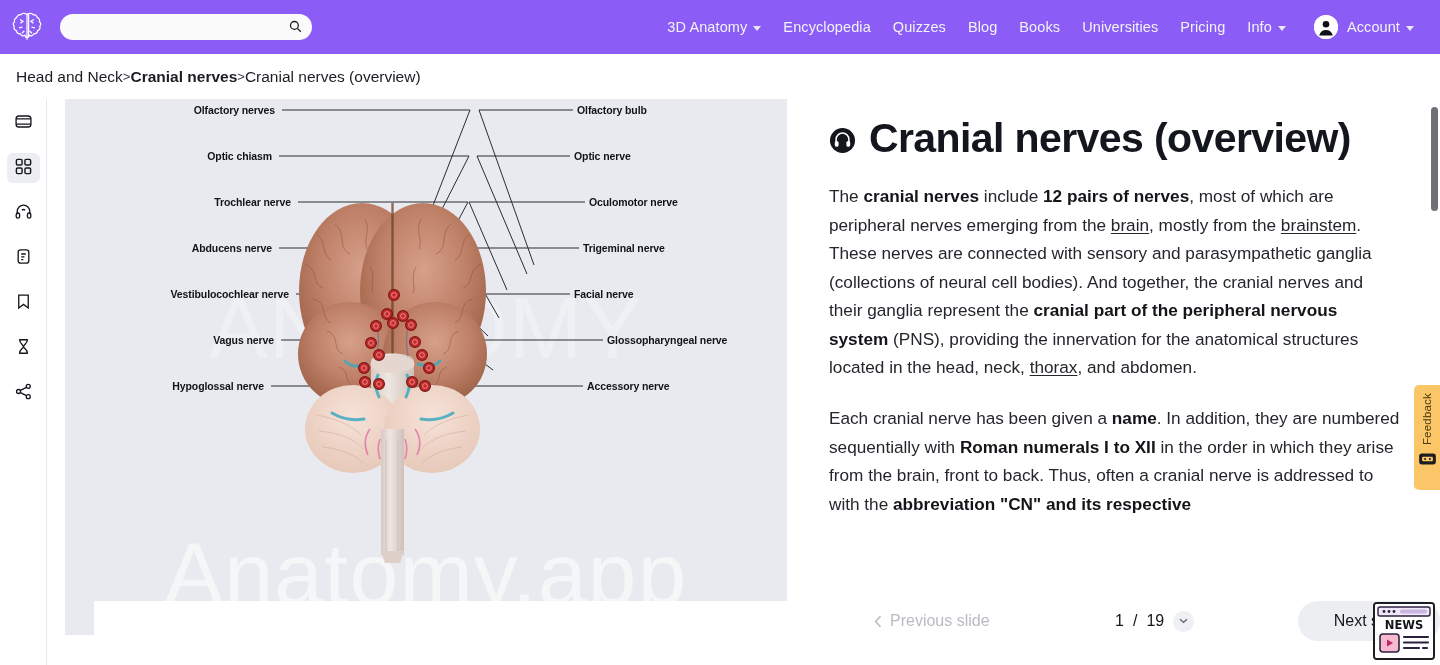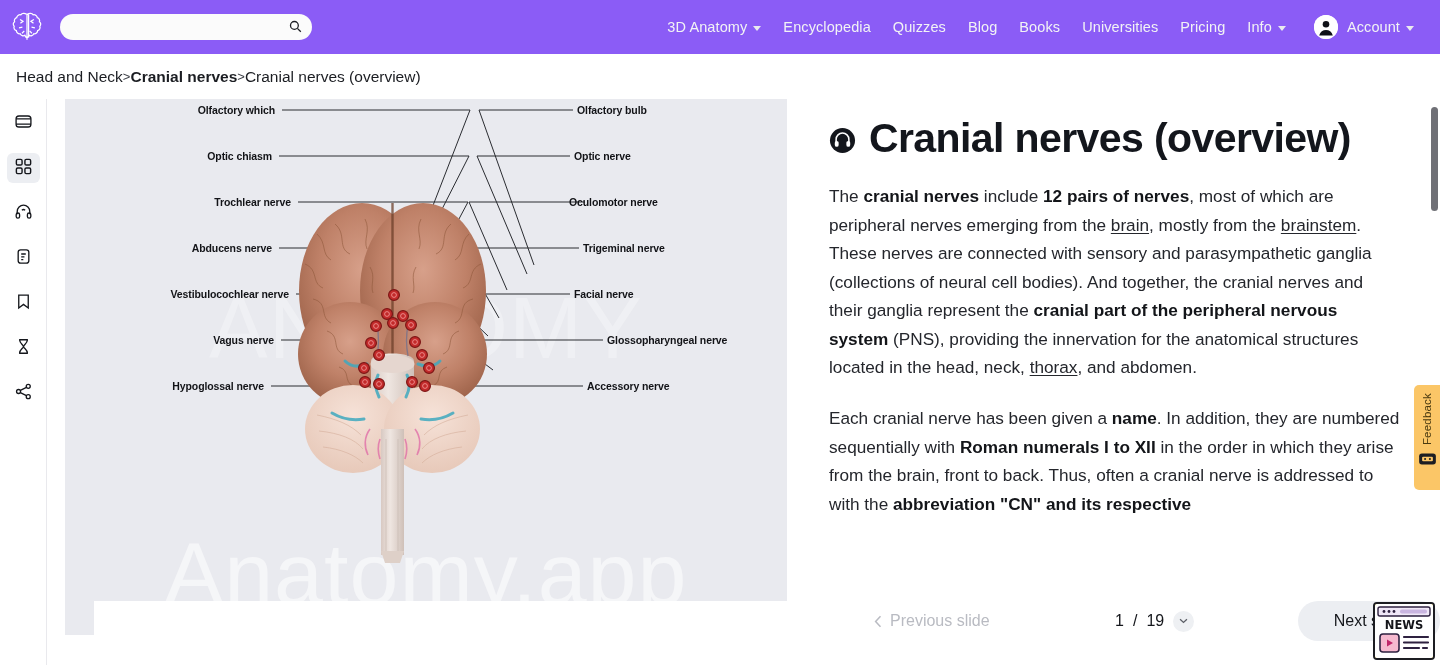--- a/index.html
+++ b/index.html
@@ -499,31 +499,31 @@
                 <circle cx="364" cy="269" r="2.4"></circle>
               <circle cx="300" cy="283" r="2.4"></circle>
                 <circle cx="314" cy="285" r="2.4"></circle>
               <circle cx="347" cy="283" r="2.4"></circle>
                 <circle cx="360" cy="287" r="2.4"></circle>
             </g>
           </g>
         </g>
       </svg>
 
-      <div class="lbl l" style="left:0;  width:210px; top:5px;">Olfactory which</div>
+      <div class="lbl l" style="left:0;  width:210px; top:5px;">Olfactory nerves</div>
       <div class="lbl l" style="left:0;  width:207px; top:51px;">Optic chiasm</div>
       <div class="lbl l" style="left:0;  width:226px; top:97px;">Trochlear nerve</div>
       <div class="lbl l" style="left:0;  width:207px; top:143px;">Abducens nerve</div>
       <div class="lbl l" style="left:0;  width:224px; top:189px;">Vestibulocochlear nerve</div>
       <div class="lbl l" style="left:0;  width:209px; top:235px;">Vagus nerve</div>
       <div class="lbl l" style="left:0;  width:199px; top:281px;">Hypoglossal nerve</div>
 
       <div class="lbl r" style="left:512px; top:5px;">Olfactory bulb</div>
       <div class="lbl r" style="left:509px; top:51px;">Optic nerve</div>
-      <div class="lbl r" style="left:504px; top:97px;">Oculomotor nerve</div>
+      <div class="lbl r" style="left:524px; top:97px;">Oculomotor nerve</div>
       <div class="lbl r" style="left:518px; top:143px;">Trigeminal nerve</div>
       <div class="lbl r" style="left:509px; top:189px;">Facial nerve</div>
       <div class="lbl r" style="left:542px; top:235px;">Glossopharyngeal nerve</div>
       <div class="lbl r" style="left:522px; top:281px;">Accessory nerve</div>
     </div>
 
     <div class="article">
       <div class="title-row">
         <span class="title-icon">
           <svg width="27" height="27" viewBox="0 0 28 28">

